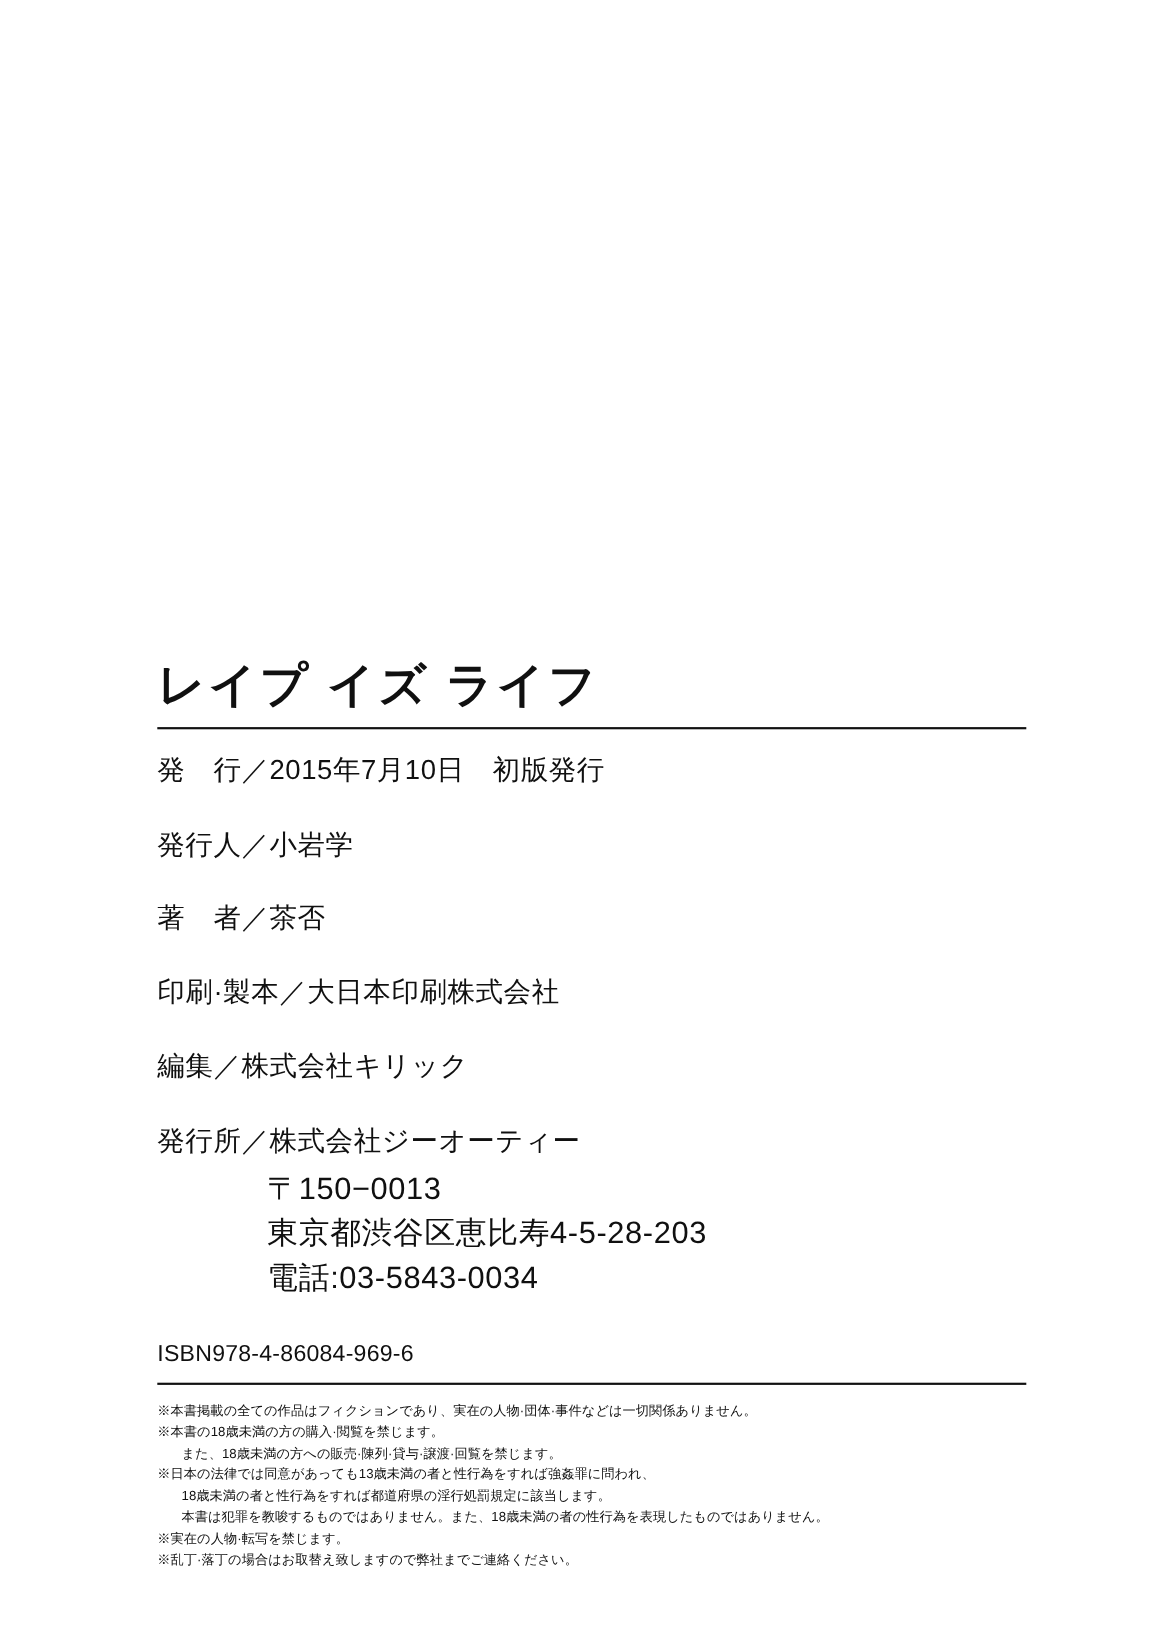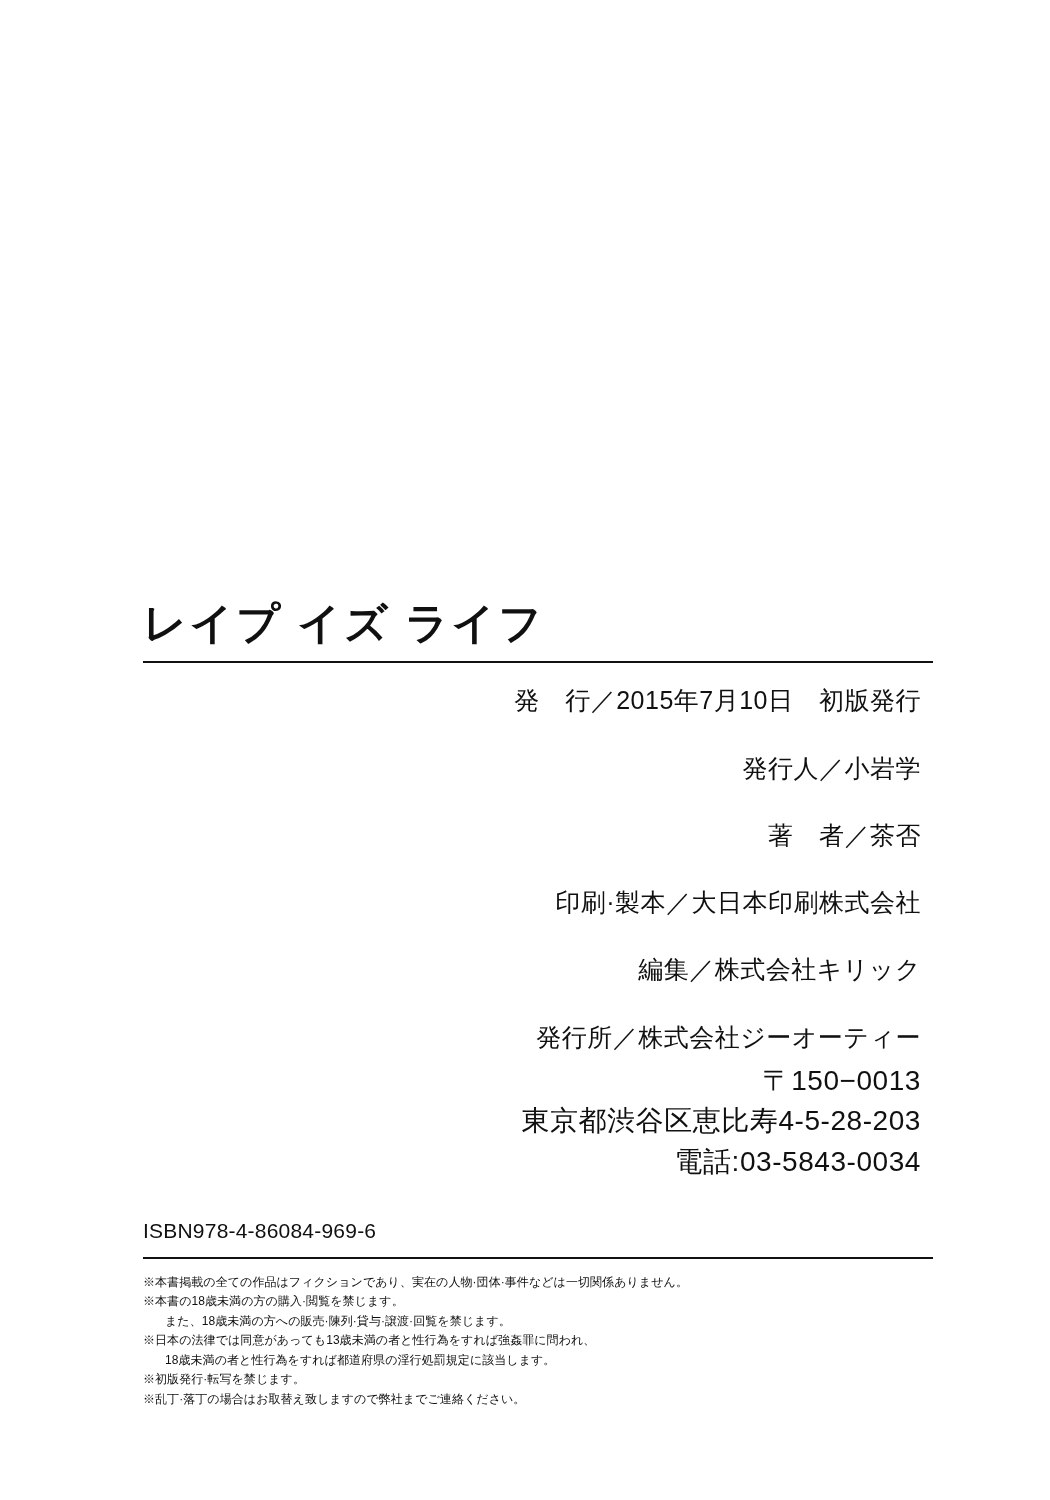--- a/index.html
+++ b/index.html
@@ -36,23 +36,22 @@
     white-space: nowrap;
   }
   .rule-top {
     border: 0;
     border-top: 2px solid #111;
     margin: 0 0 22px 0;
     width: 790px;
   }
   .imprint-list {
     list-style: none;
-    margin: 12px;
+    margin: 0;
     padding: 0;
-    text-align: right;
   }
   .imprint-list li {
     font-size: 25px;
     line-height: 1.25;
     margin: 0 0 36px 0;
     letter-spacing: 0.02em;
     white-space: nowrap;
   }
   .imprint-list li:last-child {
     margin-bottom: 0;
@@ -126,18 +125,19 @@
     </div>
 
     <hr class="rule-bottom">
 
     <ul class="notes">
       <li>※本書掲載の全ての作品はフィクションであり、実在の人物·団体·事件などは一切関係ありません。</li>
       <li>※本書の18歳未満の方の購入·閲覧を禁じます。</li>
       <li class="indent">また、18歳未満の方への販売·陳列·貸与·譲渡·回覧を禁じます。</li>
       <li>※日本の法律では同意があっても13歳未満の者と性行為をすれば強姦罪に問われ、</li>
       <li class="indent">18歳未満の者と性行為をすれば都道府県の淫行処罰規定に該当します。</li>
-      <li>※初版発行·転写を禁じます。</li>
+      <li class="indent">本書は犯罪を教唆するものではありません。また、18歳未満の者の性行為を表現したものではありません。</li>
+      <li>※実在の人物·転写を禁じます。</li>
       <li>※乱丁·落丁の場合はお取替え致しますので弊社までご連絡ください。</li>
     </ul>
 
   </div>
 </div>
 
 </body></html>

